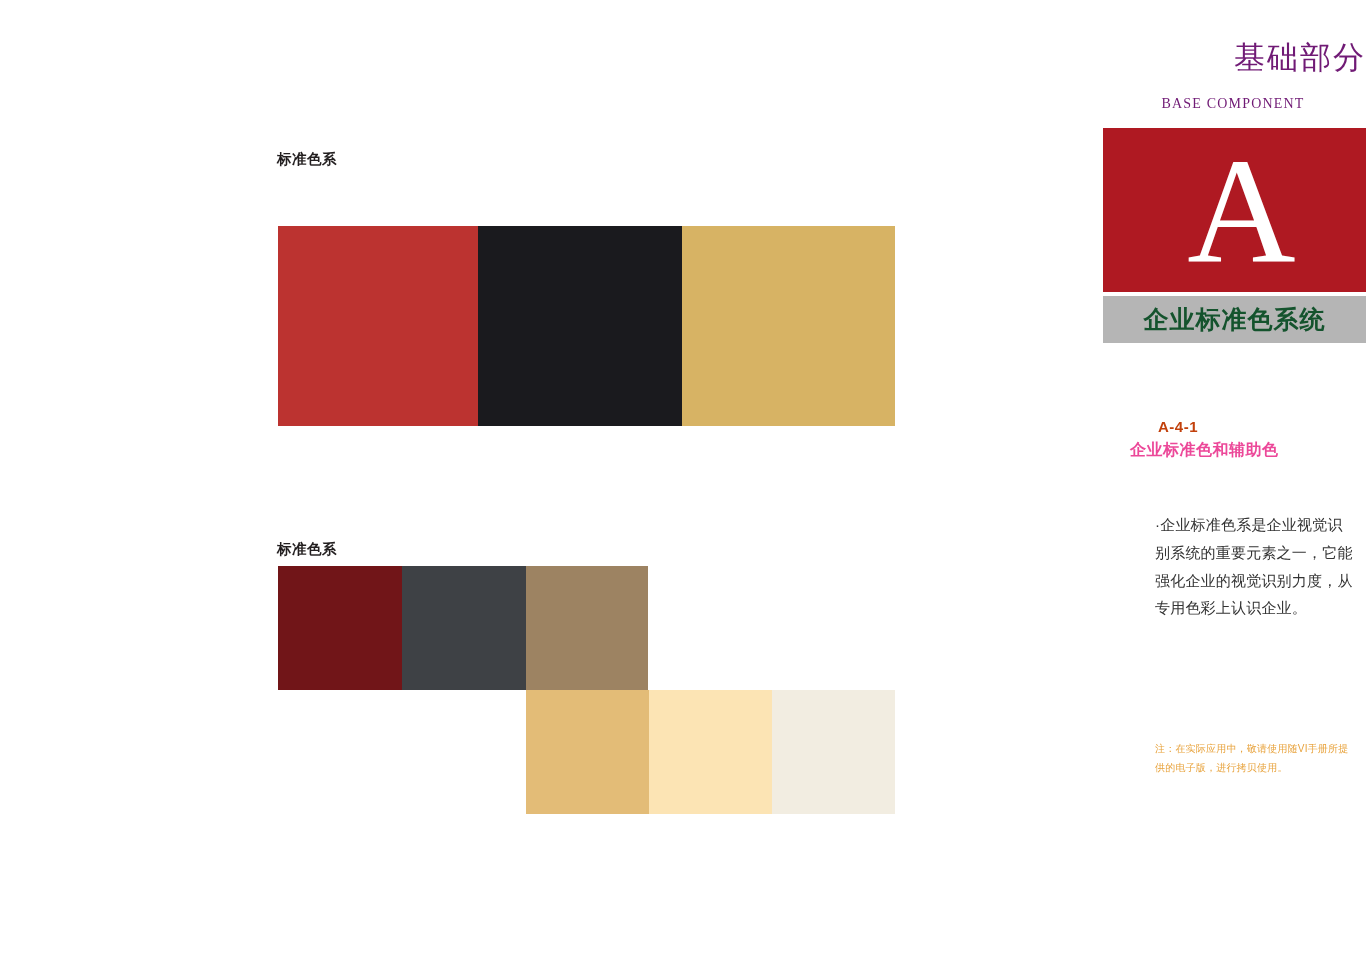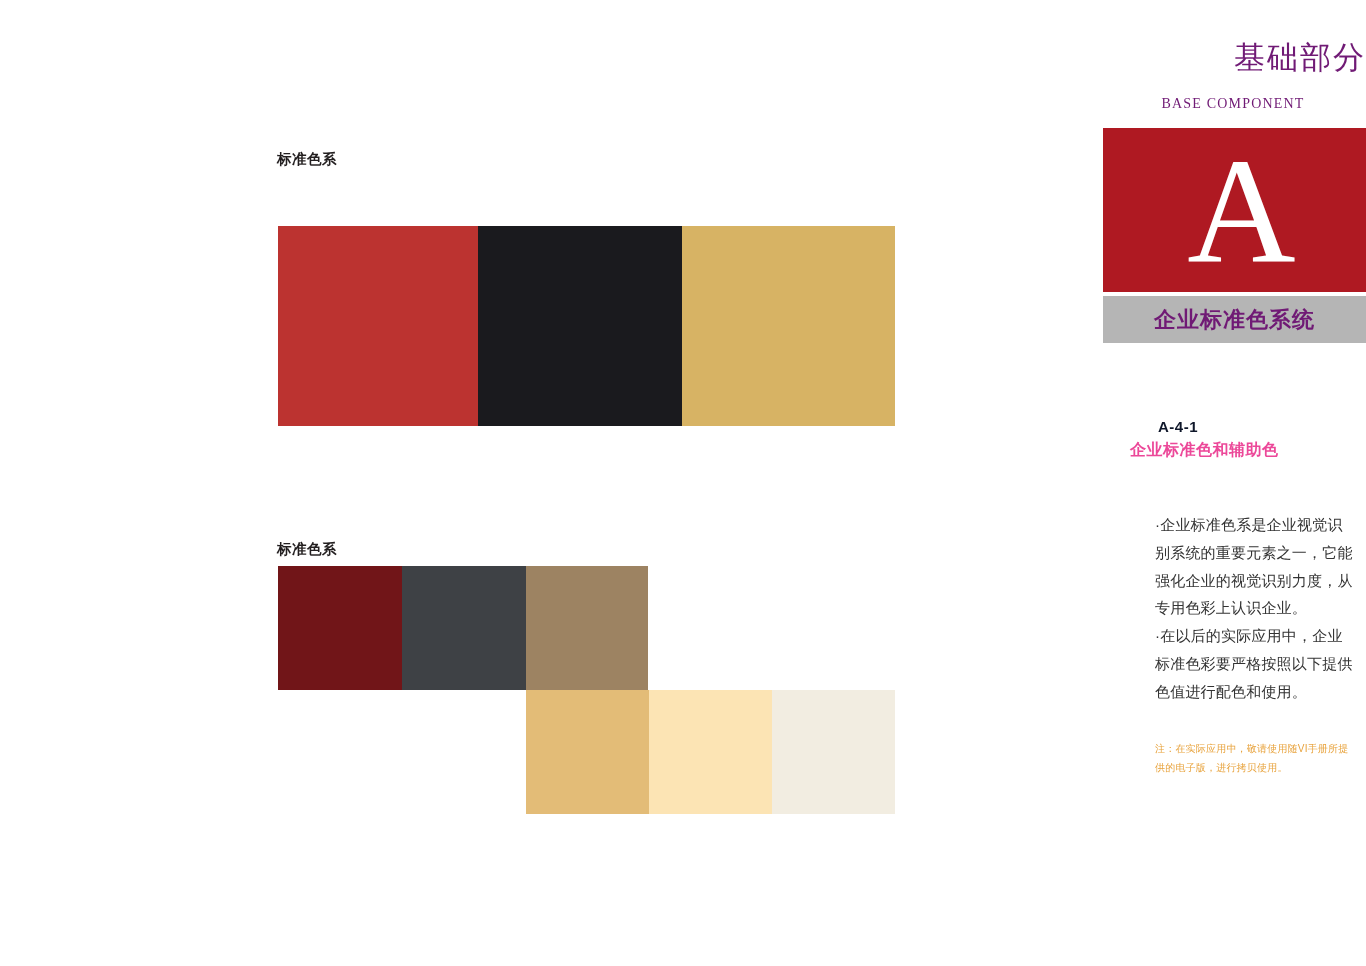--- a/index.html
+++ b/index.html
@@ -129,33 +129,33 @@
   #section-bar {
     position: absolute;
     left: 3px; top: 296px;
     width: 263px; height: 47px;
     background: #B5B5B5;
     display: flex;
     align-items: center;
     justify-content: center;
   }
   #section-bar-label {
-    font-size: 22px;
+    font-size: 25px;
     font-weight: 700;
     letter-spacing: 1px;
-    color: #701a75;
+    color: #14532d;
   }
 
   #ref-code {
     position: absolute;
     left: 1158px; top: 418px;
     font-size: 15px;
     font-weight: 700;
     letter-spacing: .5px;
-    color: #0f172a;
+    color: #c2410c;
   }
   #ref-title {
     position: absolute;
     left: 1130px; top: 440px;
     font-size: 16px;
     font-weight: 700;
     letter-spacing: .5px;
     color: #ec4899;
   }
 
@@ -225,18 +225,17 @@
   </div>
 
 </div>
 
 <div id="ref-code">A-4-1</div>
 
 <div id="ref-title">企业标准色和辅助色</div>
 
 <div id="body-copy">
     <p>·企业标准色系是企业视觉识别系统的重要元素之一，它能强化企业的视觉识别力度，从专用色彩上认识企业。</p>
-    <p>·在以后的实际应用中，企业标准色彩要严格按照以下提供色值进行配色和使用。</p>
   </div>
 
 <div id="note-copy">
     <p>注：在实际应用中，敬请使用随VI手册所提供的电子版，进行拷贝使用。</p>
   </div>
 
 </body></html>

